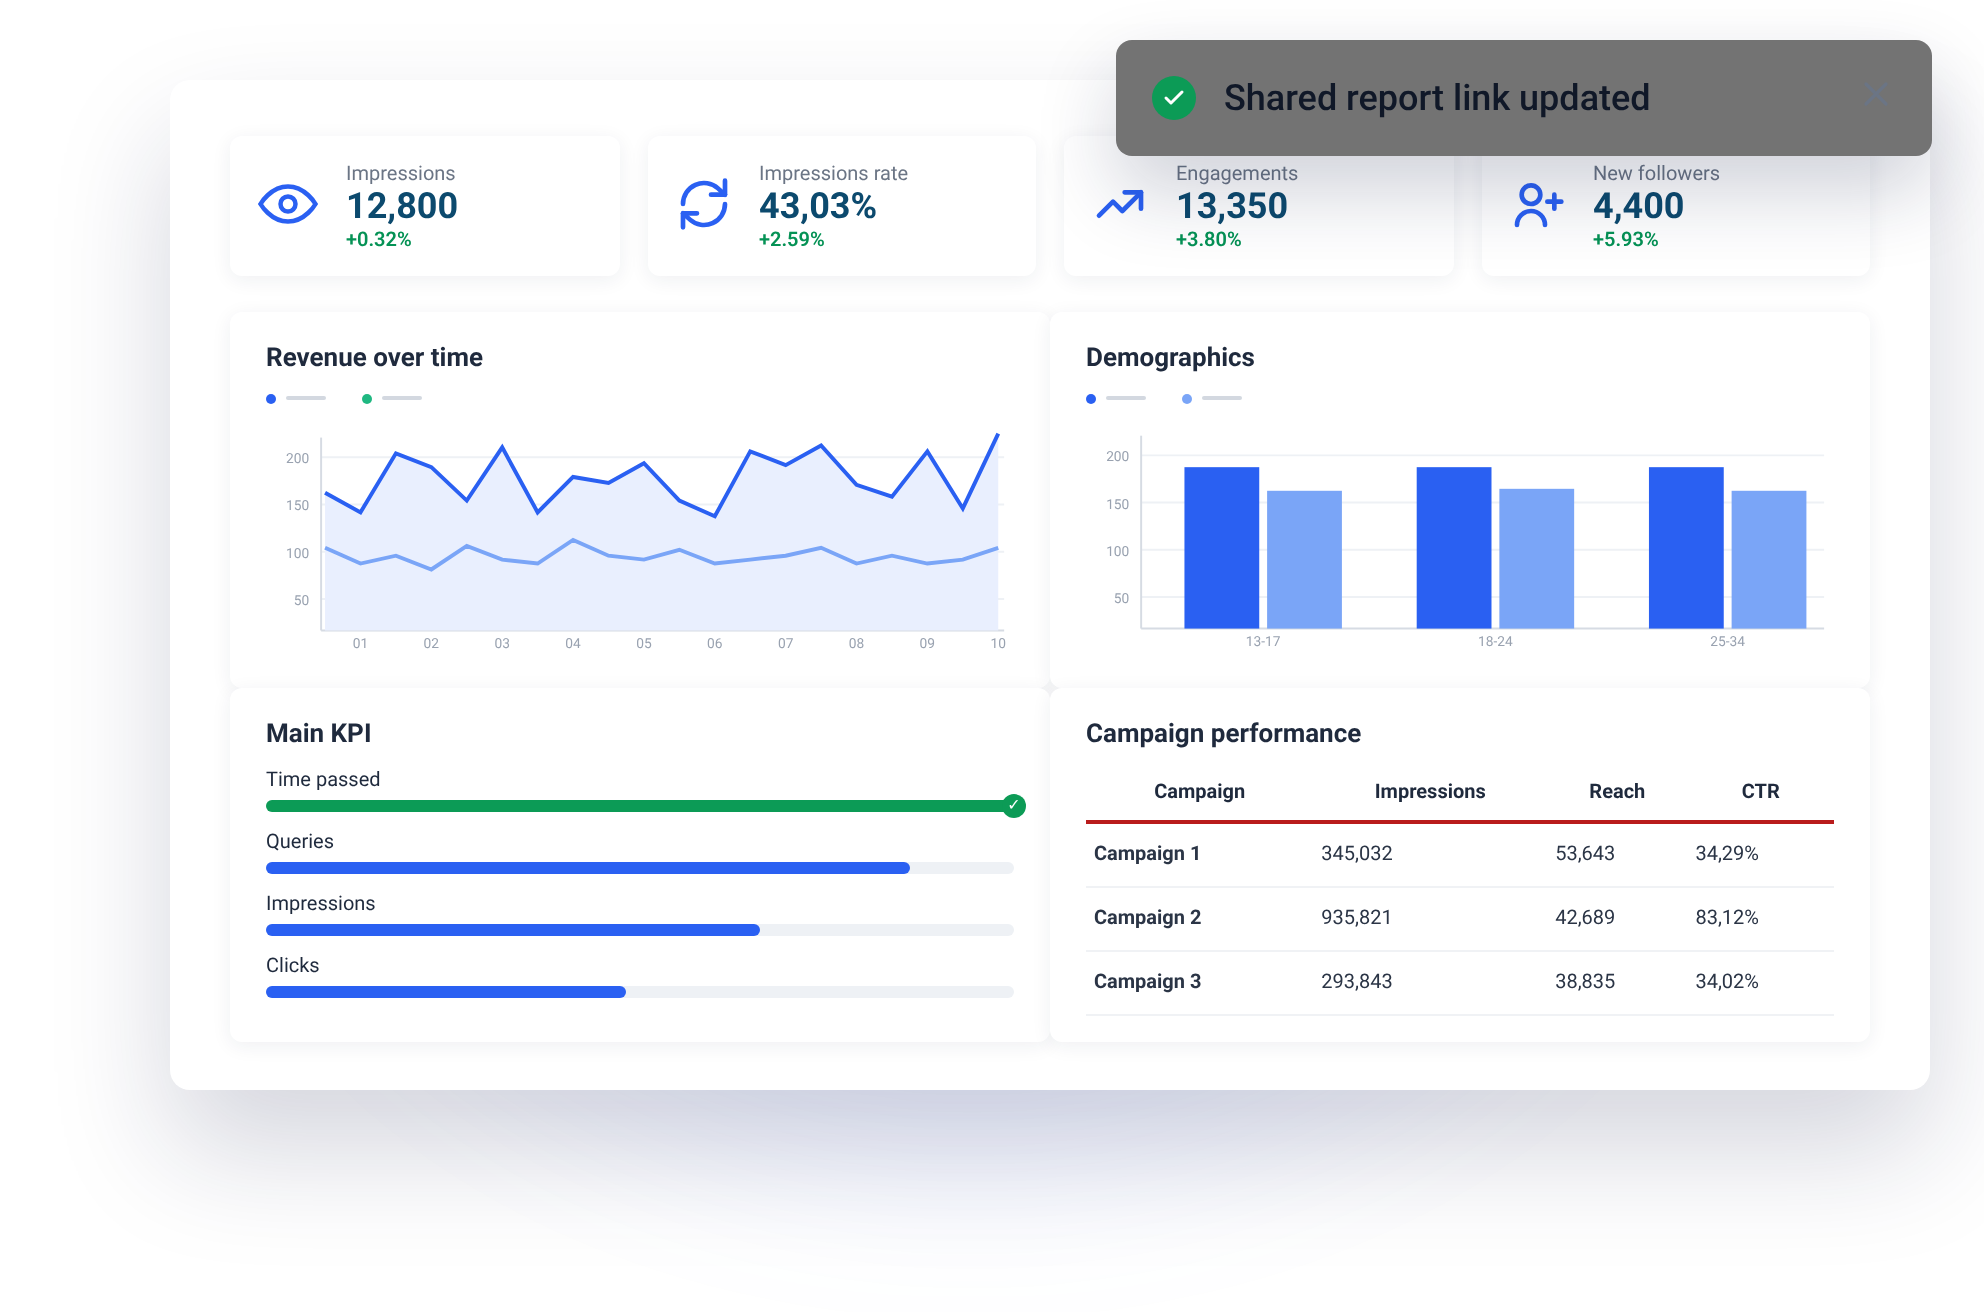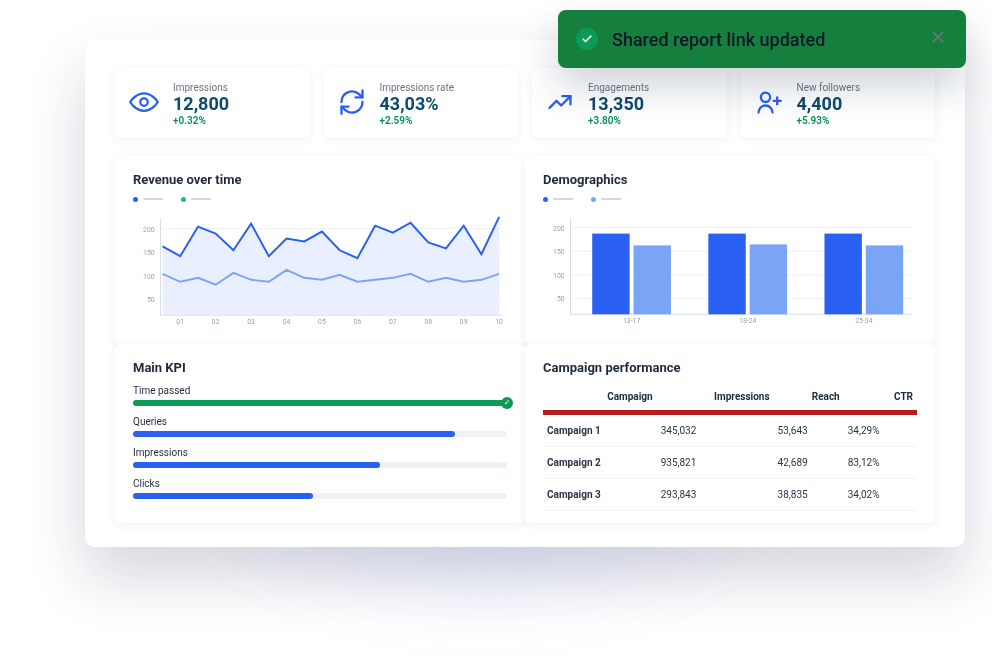--- a/index.html
+++ b/index.html
@@ -117,32 +117,32 @@
     width: 12px; height: 12px;
     border-radius: 50%;
     background: #0c9b56;
     color: #fff;
     font-size: 8px;
     display: flex; align-items: center; justify-content: center;
   }
 
   
   table.camp { width: 100%; border-collapse: collapse; font-size: 10px; }
-  table.camp th { text-align: right; font-weight: 700; color: #1f2a3d; padding: 6px 4px 8px 4px; border-bottom: 5px solid #b91c1c; }
+  table.camp th { text-align: center; font-weight: 700; color: #1f2a3d; padding: 6px 4px 8px 4px; border-bottom: 2px solid #b91c1c; }
   table.camp td { padding: 10px 4px; border-bottom: 1px solid #f0f2f5; color: #2b3546; }
   table.camp td:first-child { font-weight: 700; }
 
   
   .toast {
     position: absolute;
-    top: 10px;
+    top: 20px;
     right: 26px;
     width: 408px;
     height: 58px;
-    background: #15803d;
+    background: #737373;
     border-radius: 8px;
     box-shadow: 0 18px 40px rgba(20,30,70,0.20);
     display: flex;
     align-items: center;
     padding: 0 18px;
     gap: 14px;
     z-index: 5;
   }
   .toast-check {
     width: 22px; height: 22px; border-radius: 50%;

